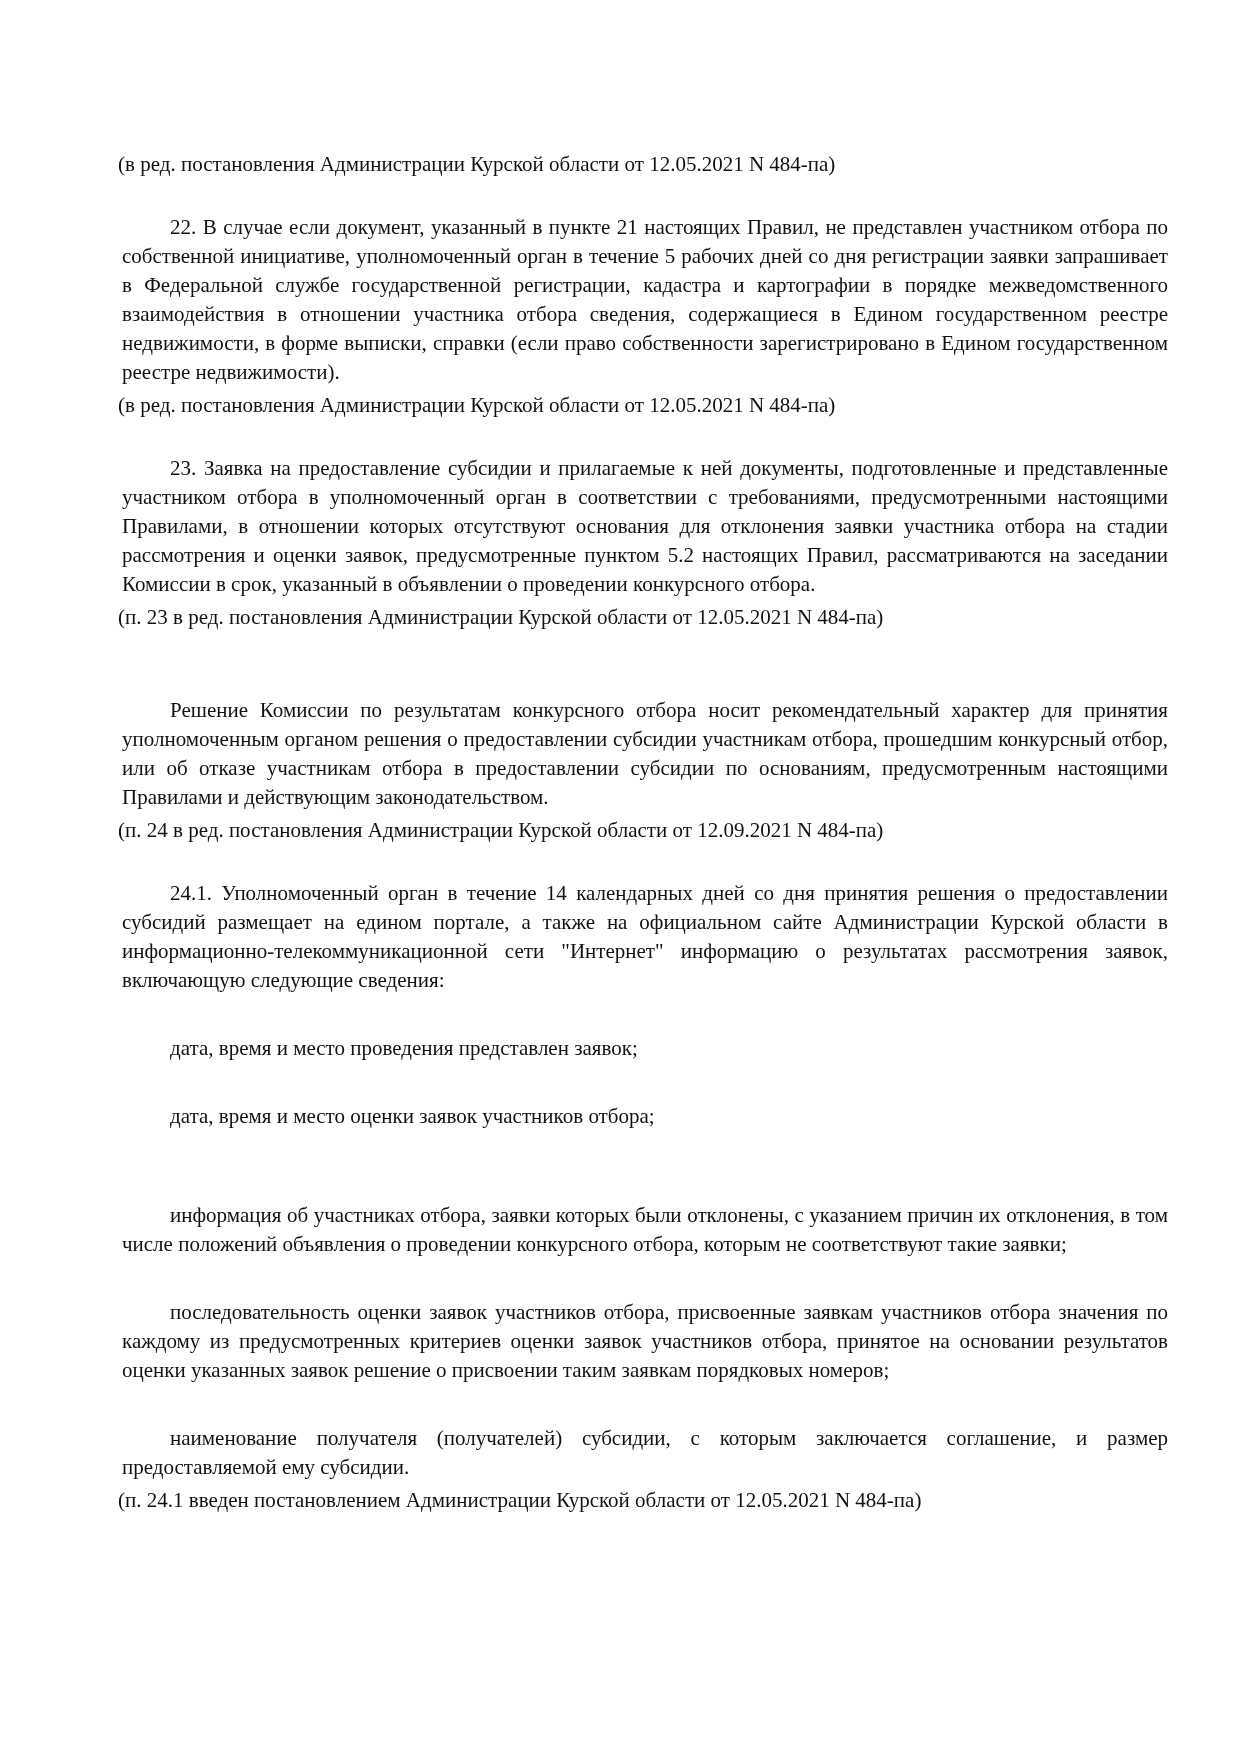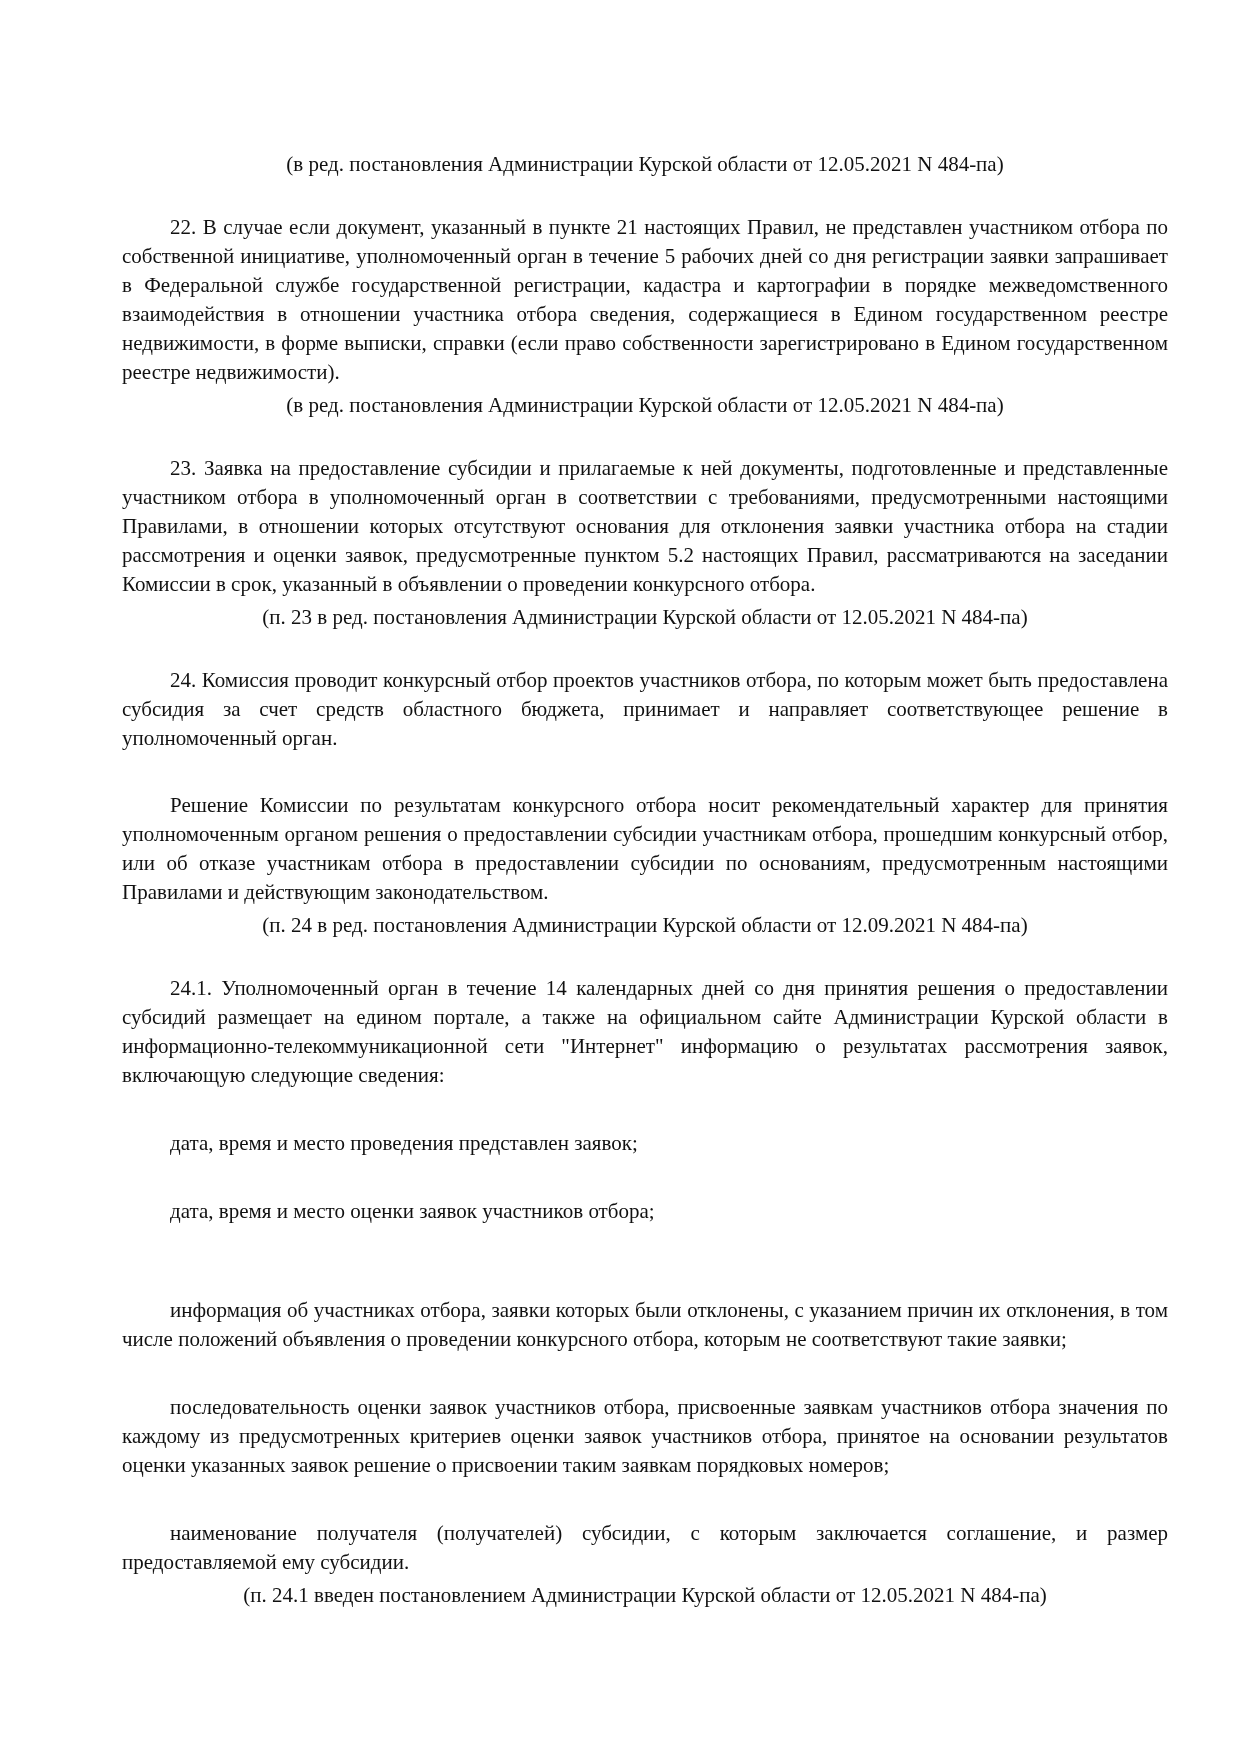--- a/index.html
+++ b/index.html
@@ -32,40 +32,39 @@
       text-indent: 48px;
     }
     .gap {
       height: 30px;
     }
     .gap-lg {
       height: 31px;
     }
     .note {
       margin: 0;
-      text-align: center;
+      text-align: left;
     }
   </style>
 </head>
 <body>
 
 <div class="page">
 
   <p class="note">(в ред. постановления Администрации Курской области от 12.05.2021 N 484-па)</p>
   <div class="gap"></div>
 
   <p class="p indent">22. В случае если документ, указанный в пункте 21 настоящих Правил, не представлен участником отбора по собственной инициативе, уполномоченный орган в течение 5 рабочих дней со дня регистрации заявки запрашивает в Федеральной службе государственной регистрации, кадастра и картографии в порядке межведомственного взаимодействия в отношении участника отбора сведения, содержащиеся в Едином государственном реестре недвижимости, в форме выписки, справки (если право собственности зарегистрировано в Едином государственном реестре недвижимости).</p>
   <p class="note">(в ред. постановления Администрации Курской области от 12.05.2021 N 484-па)</p>
   <div class="gap"></div>
 
   <p class="p indent">23. Заявка на предоставление субсидии и прилагаемые к ней документы, подготовленные и представленные участником отбора в уполномоченный орган в соответствии с требованиями, предусмотренными настоящими Правилами, в отношении которых отсутствуют основания для отклонения заявки участника отбора на стадии рассмотрения и оценки заявок, предусмотренные пунктом 5.2 настоящих Правил, рассматриваются на заседании Комиссии в срок, указанный в объявлении о проведении конкурсного отбора.</p>
   <p class="note">(п. 23 в ред. постановления Администрации Курской области от 12.05.2021 N 484-па)</p>
   <div class="gap"></div>
 
-  <p class="p indent">24. Комиссия проводит конкурсный отбор проектов участников отбора, по которым может быть предоставлена субсидия за счет средств областного бюджета, принимает и направляет соответствующее решение в уполномоченный орган.</p>
   <div class="gap"></div>
 
   <p class="p indent">Решение Комиссии по результатам конкурсного отбора носит рекомендательный характер для принятия уполномоченным органом решения о предоставлении субсидии участникам отбора, прошедшим конкурсный отбор, или об отказе участникам отбора в предоставлении субсидии по основаниям, предусмотренным настоящими Правилами и действующим законодательством.</p>
   <p class="note">(п. 24 в ред. постановления Администрации Курской области от 12.09.2021 N 484-па)</p>
   <div class="gap"></div>
 
   <p class="p indent">24.1. Уполномоченный орган в течение 14 календарных дней со дня принятия решения о предоставлении субсидий размещает на едином портале, а также на официальном сайте Администрации Курской области в информационно-телекоммуникационной сети "Интернет" информацию о результатах рассмотрения заявок, включающую следующие сведения:</p>
   <div class="gap-lg"></div>
 
   <p class="p indent">дата, время и место проведения представлен заявок;</p>

